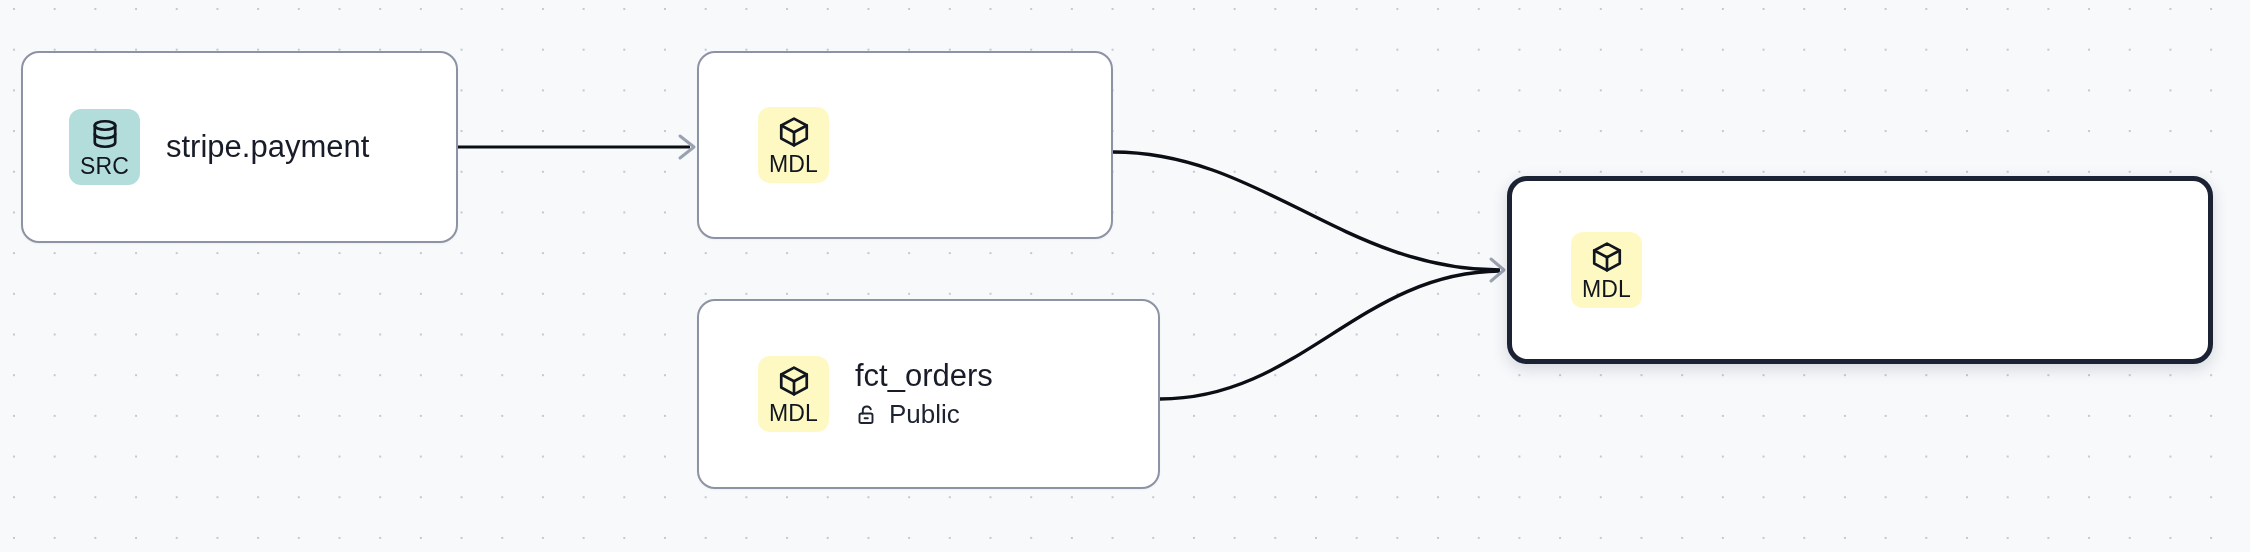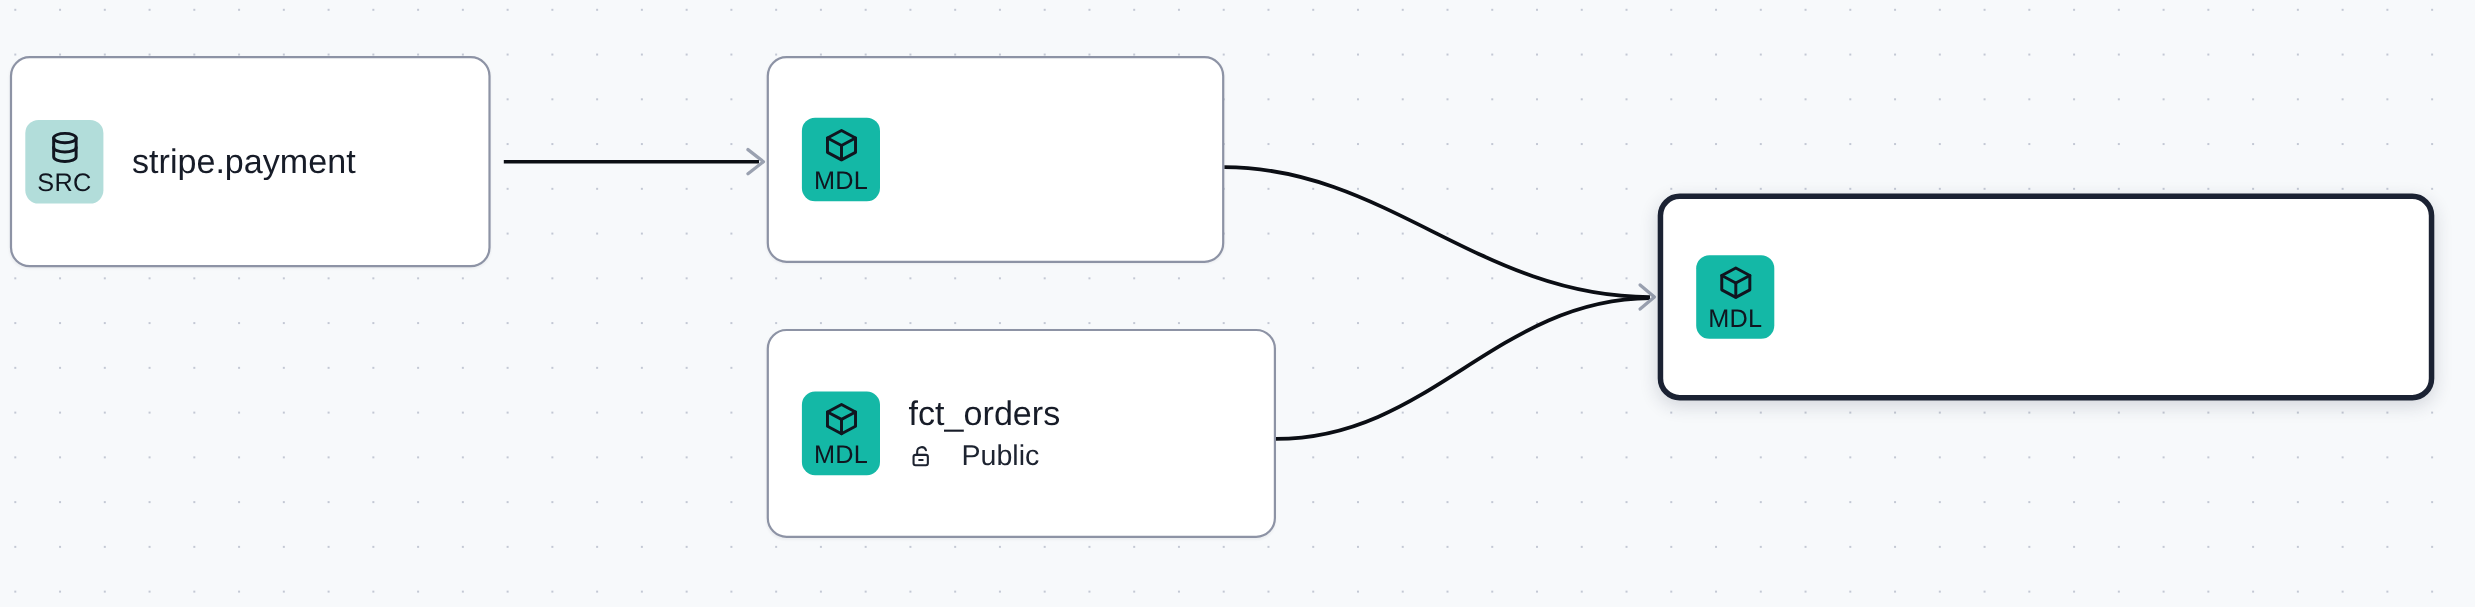--- a/index.html
+++ b/index.html
@@ -56,21 +56,21 @@
     width: 71px;
     height: 76px;
     border-radius: 12px;
     display: flex;
     flex-direction: column;
     align-items: center;
     justify-content: center;
     gap: 1px;
   }
   .badge.src { background: #b2ddda; }
-  .badge.mdl { background: #14b8a6; }
+  .badge.mdl { background: #fef9c3; margin-left: 29px; }
 
   .badge svg { display: block; }
 
   .badge-text {
     font-size: 23px;
     line-height: 1;
     color: #10151f;
     letter-spacing: 0.2px;
     margin-top: 3px;
     font-family: "Liberation Sans", sans-serif;
@@ -88,30 +88,30 @@
     font-size: 31px;
     line-height: 1.15;
     color: #171c28;
     white-space: nowrap;
     font-family: "Liberation Sans", sans-serif;
   }
 
   .node-sub {
     display: flex;
     align-items: center;
-    gap: 24px;
+    gap: 10px;
     margin-top: 6px;
     font-size: 26px;
     color: #1d2330;
     white-space: nowrap;
   }
   .node-sub svg { display:block; flex:0 0 auto; }
 
   
-  #node-stripe   { left: 9px;   top: 51px;  width: 437px; height: 192px; padding-left: 12px; }
+  #node-stripe   { left: 21px;   top: 51px;  width: 437px; height: 192px; padding-left: 46px; }
   #node-stg      { left: 697px;  top: 51px;  width: 416px; height: 188px; padding-left: 30px; }
   #node-fct      { left: 697px;  top: 299px; width: 463px; height: 190px; padding-left: 30px; }
   #node-agg      { left: 1507px; top: 176px; width: 706px; height: 188px; padding-left: 30px; }
 </style>
 </head>
 <body>
 
 <div id="canvas">
 
   <svg id="edges" viewBox="0 0 2250 552" xmlns="http://www.w3.org/2000/svg">

